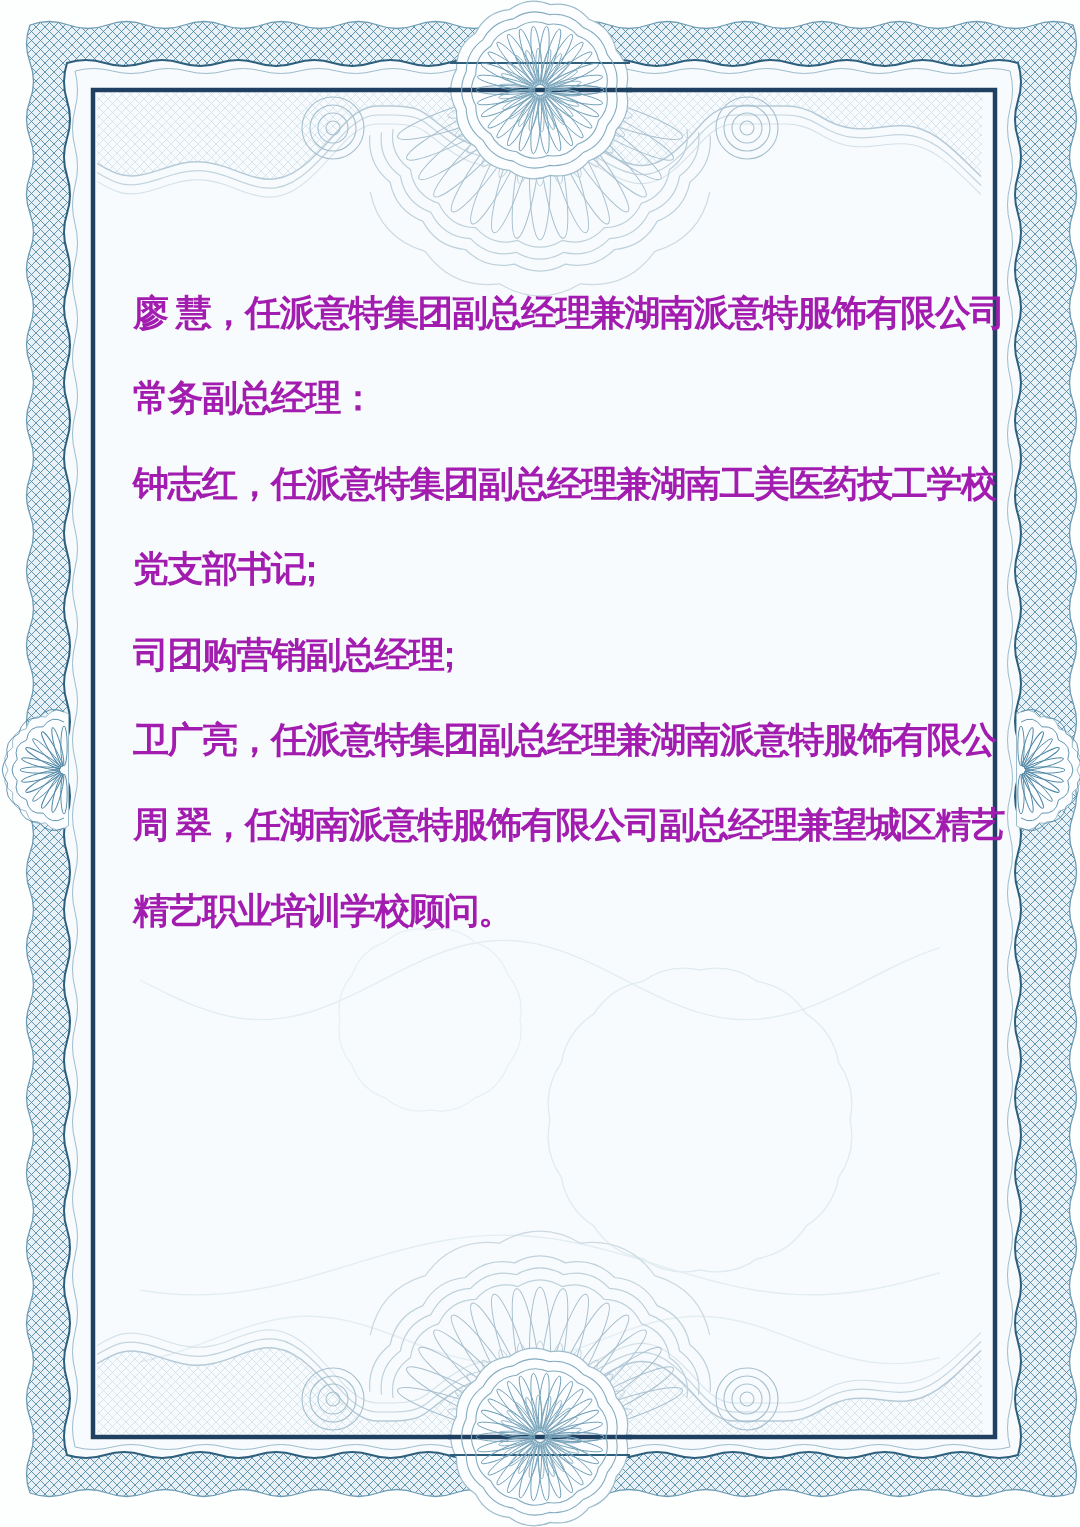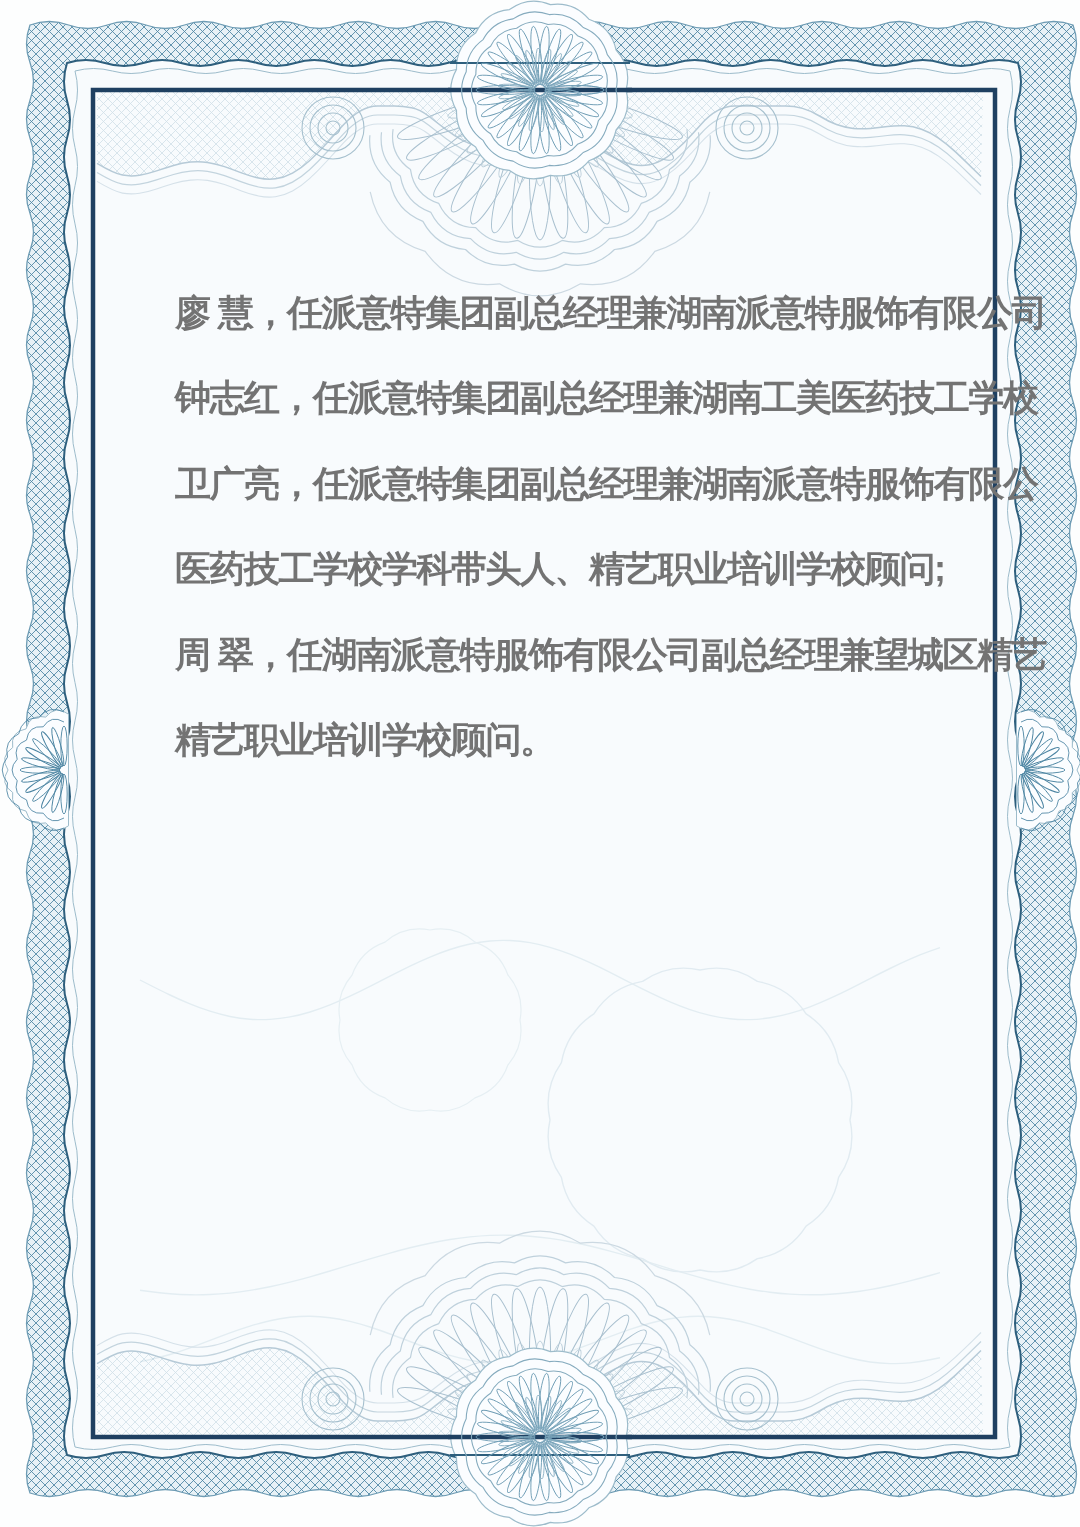--- a/index.html
+++ b/index.html
@@ -8,23 +8,22 @@
     background:#fdfefe;
     font-family:"Liberation Sans", sans-serif;
   }
   #deco{position:absolute;left:0;top:0;width:1080px;height:1527px;display:block;}
   .text-block{
     position:absolute;left:133px;top:270px;width:850px;
   }
   .line{
     height:85.4px;line-height:85.4px;
     font-size:36px;letter-spacing:-1.5px;
-    font-weight:700;color:#737373;
+    font-weight:700;color:#a21caf;
     white-space:nowrap;
-    margin-left:42px;
   }
   .pname{font-weight:800;}
 </style>
 </head>
 <body>
 
 <svg id="deco" viewBox="0 0 1080 1527" xmlns="http://www.w3.org/2000/svg">
   <defs>
     <pattern id="net" width="9" height="9" patternUnits="userSpaceOnUse">
       <path d="M0 0L9 9M9 0L0 9" stroke="#4b84a2" stroke-width="0.85" fill="none"></path>
@@ -299,18 +298,20 @@
       <ellipse cx="1033.0" cy="790.8" rx="20.0" ry="3.2" fill="none" stroke="#4b84a2" stroke-width="0.9" transform="rotate(60.0 1033.0 790.8)"></ellipse>
       <ellipse cx="1027.2" cy="793.2" rx="20.0" ry="3.2" fill="none" stroke="#4b84a2" stroke-width="0.9" transform="rotate(75.0 1027.2 793.2)"></ellipse>
       <ellipse cx="1021.0" cy="794.0" rx="20.0" ry="3.2" fill="none" stroke="#4b84a2" stroke-width="0.9" transform="rotate(90.0 1021.0 794.0)"></ellipse>
       <path d="M1021.0,722.0Q1033.7,714.4 1041.8,726.8Q1056.5,725.4 1058.5,740.1Q1072.4,745.3 1067.8,759.3Q1078.0,770.0 1067.8,780.7Q1072.4,794.7 1058.5,799.9Q1056.5,814.6 1041.8,813.2Q1033.7,825.6 1021.0,818.0" fill="none" stroke="#4b84a2" stroke-width="1" opacity="0.85"></path>
       <path d="M1021.0,712.0Q1035.9,704.7 1046.2,717.7Q1062.8,717.6 1066.3,733.8Q1081.4,740.9 1077.5,757.1Q1088.0,770.0 1077.5,782.9Q1081.4,799.1 1066.3,806.2Q1062.8,822.4 1046.2,822.3Q1035.9,835.3 1021.0,828.0" fill="none" stroke="#4b84a2" stroke-width="1" opacity="0.85"></path>
     </g>
 </svg>
 
 <div class="text-block">
   <div class="line"><span class="pname">廖 慧</span><span>，任派意特集团副总经理兼湖南派意特服饰有限公司</span></div>
+  <div class="line"><span class="pname"></span><span>常务副总经理：</span></div>
   <div class="line"><span class="pname">钟志红</span><span>，任派意特集团副总经理兼湖南工美医药技工学校</span></div>
+  <div class="line"><span class="pname"></span><span>党支部书记;</span></div>
+  <div class="line"><span class="pname"></span><span>司团购营销副总经理;</span></div>
   <div class="line"><span class="pname">卫广亮</span><span>，任派意特集团副总经理兼湖南派意特服饰有限公</span></div>
-  <div class="line"><span class="pname"></span><span>医药技工学校学科带头人、精艺职业培训学校顾问;</span></div>
   <div class="line"><span class="pname">周 翠</span><span>，任湖南派意特服饰有限公司副总经理兼望城区精艺</span></div>
   <div class="line"><span class="pname"></span><span>精艺职业培训学校顾问。</span></div>
 </div>
 
 </body></html>

